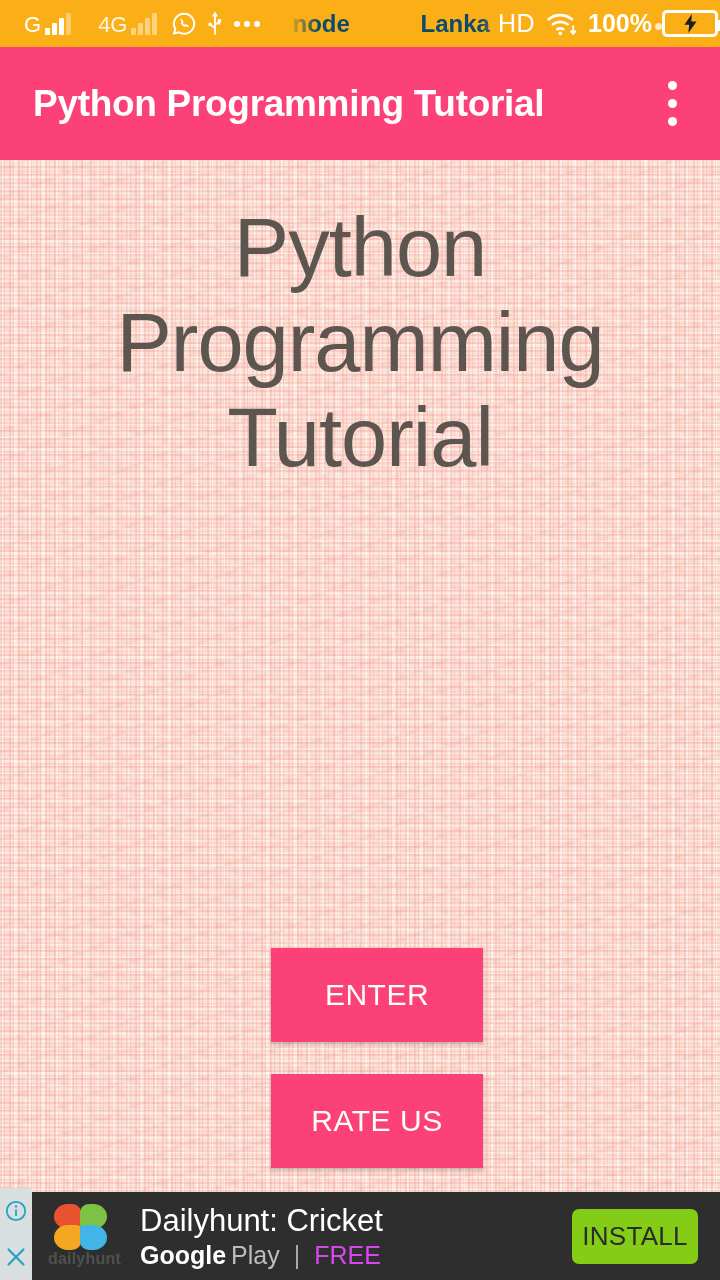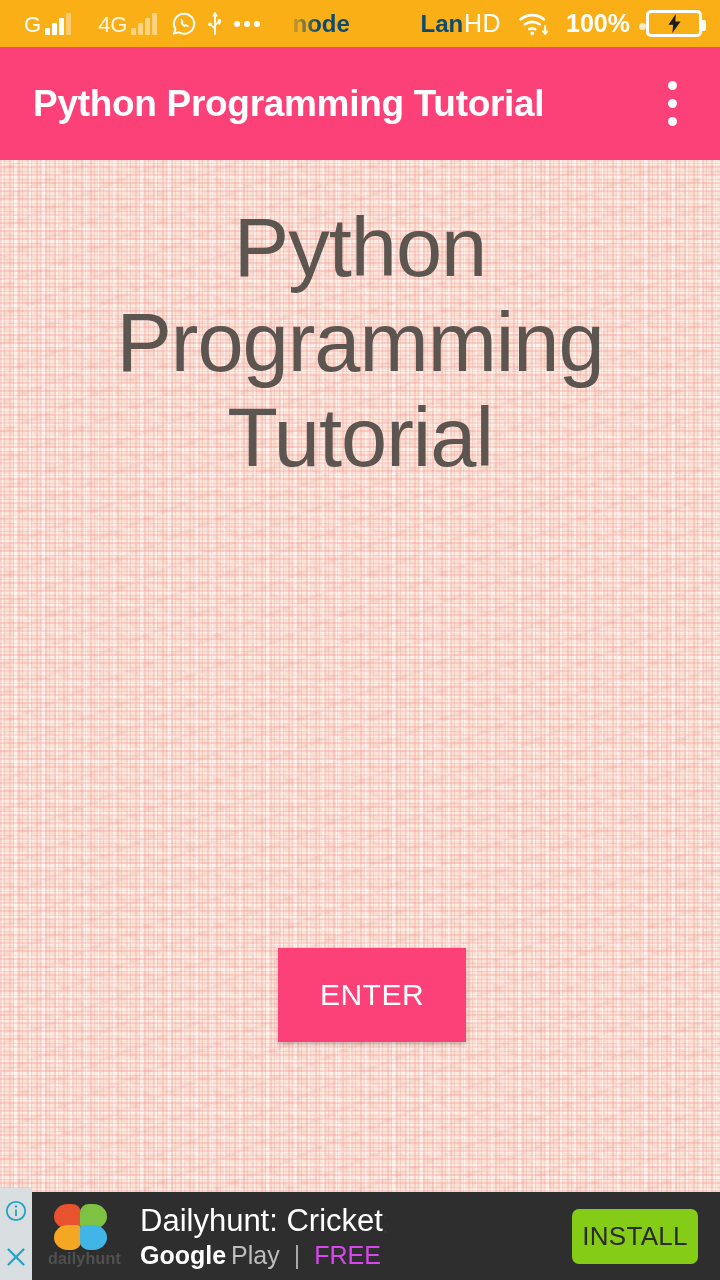--- a/index.html
+++ b/index.html
@@ -64,22 +64,22 @@
     position:absolute; top:50%; transform:translateY(-50%);
     color:#0c4a6e; font-size:24px; font-weight:bold;
     white-space:nowrap;
   }
   #mq-1 { left:32px; -webkit-mask-image:linear-gradient(to right, rgba(0,0,0,0.15) 0px, #000 26px);
            mask-image:linear-gradient(to right, rgba(0,0,0,0.15) 0px, #000 26px); }
   #mq-2 { left:160px; -webkit-mask-image:linear-gradient(to right,#000 0px,#000 60px, rgba(0,0,0,0.05) 96px);
            mask-image:linear-gradient(to right,#000 0px,#000 60px, rgba(0,0,0,0.05) 96px); }
 
   .sb-right {
-    display:flex; align-items:center; gap:16px;
-    padding-right:18px; flex-shrink:0;
+    display:flex; align-items:center; gap:10px;
+    padding-right:2px; flex-shrink:0;
   }
   .sb-hd {
     color:#FFFFFF; font-size:25px; font-weight:400; letter-spacing:0.5px;
   }
   .sb-pct { color:#FFFFFF; font-size:25px; font-weight:bold; }
   .battery {
     position:relative; width:56px; height:27px;
     border:3px solid #FFFFFF; border-radius:5px;
     display:flex; align-items:center; justify-content:center;
   }
@@ -175,22 +175,22 @@
     font-size:83px;
     line-height:95px;
     font-weight:400;
     letter-spacing:-1px;
     padding:0 50px;
     z-index:2;
   }
 
   .action-btn {
     position:absolute;
-    left:278px;
-    width:188px;
+    left:271px;
+    width:212px;
     background:#FB4178;
     color:#FFFFFF;
     border:none;
     font-family:"Liberation Sans", sans-serif;
     font-size:30px;
     font-weight:400;
     letter-spacing:0.5px;
     text-align:center;
     cursor:pointer;
     box-shadow:0 2px 4px rgba(0,0,0,0.22);
@@ -381,20 +381,21 @@
         <span></span>
         <span></span>
     </div>
   </div>
 
   <div id="content">
     <div id="hero-title">Python Programming Tutorial</div>
 
     <button class="action-btn" id="enter-button">ENTER</button>
 
+    <button class="action-btn" id="rate-button">RATE US</button>
   </div>
 
   <div id="ad-banner">
 
     <div id="ad-controls">
       <div class="ad-ctl info">
         <svg width="24" height="24" viewBox="0 0 24 24" fill="none" stroke="#23A4C4" stroke-width="1.8">
           <circle cx="12" cy="12" r="9.2"></circle>
           <circle cx="12" cy="7.4" r="1.2" fill="#23A4C4" stroke="none"></circle>
           <line x1="12" y1="10.6" x2="12" y2="17"></line>

